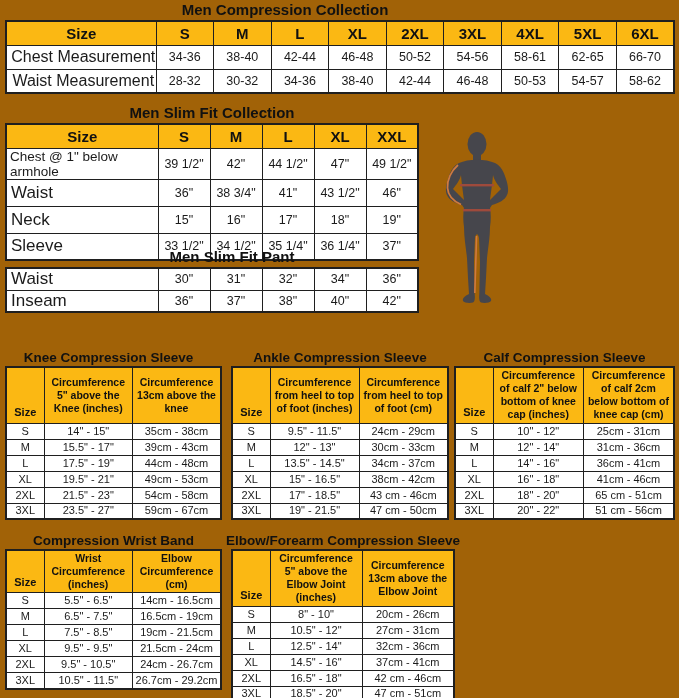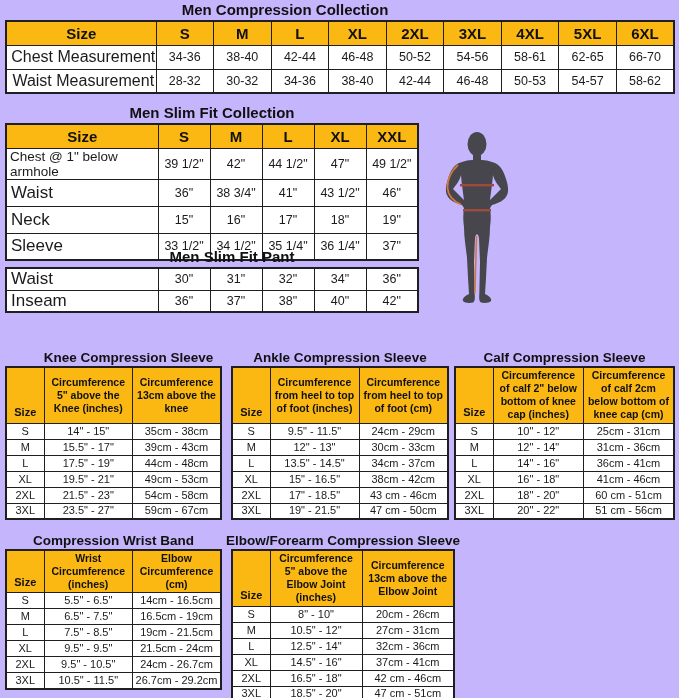--- a/index.html
+++ b/index.html
@@ -1,18 +1,18 @@
 <!DOCTYPE html>
 <html><head>
 <meta charset="utf-8">
 <style>
   * { margin:0; padding:0; box-sizing:border-box; }
   html,body { background:#fff; }
   body { font-family:"Liberation Sans", sans-serif; color:#1b1b1b; }
-  .canvas { position:relative; width:679px; height:698px; background:#c4b5fd; overflow:hidden; }
+  .canvas { position:relative; width:679px; height:698px; background:#a16207; overflow:hidden; }
 
   .title { position:absolute; text-align:center; font-weight:bold; font-size:15px; color:#111; }
   .small-title { position:absolute; text-align:center; font-weight:bold; font-size:13.5px; color:#111; white-space:nowrap; }
 
   table { border-collapse:collapse; table-layout:fixed; position:absolute; background:#fff;
           border:2px solid #1f1f1f; }
   th, td { border:1px solid #1f1f1f; overflow:hidden; }
   thead th { background:#FBB813; font-weight:bold; color:#111; }
 
   
@@ -46,21 +46,21 @@
 
   #knee-table  { left:5px;   top:366px; width:217px; }
   #ankle-table { left:231px; top:366px; width:218px; }
   #calf-table  { left:454px; top:366px; width:221px; }
   #wrist-table { left:5px;   top:549px; width:217px; }
   #elbow-table { left:231px; top:549px; width:224px; }
 
   .t-comp  { left:0;     top:1px;   width:570px; }
   .t-slim  { left:5px;   top:104px; width:414px;text-align:center; }
   .t-pant  { left:5px;   top:248px; width:414px;margin-left:20px; }
-  .st-knee  { left:20px;   top:350px; width:217px; }
+  .st-knee  { left:0;   top:350px; width:217px; }
   .st-ankle { left:231px; top:350px; width:218px; }
   .st-calf  { left:454px; top:350px; width:221px; }
   .st-wrist { left:5px;   top:533px; width:217px; }
   .st-elbow { left:221px; top:533px; width:244px; }
 
   .figure { position:absolute; left:444px; top:132px; width:68px; height:178px; }
 </style>
 </head>
 <body>
 
@@ -360,21 +360,21 @@
           <td>36cm - 41cm</td>
         </tr>
         <tr>
           <td>XL</td>
           <td>16" - 18"</td>
           <td>41cm - 46cm</td>
         </tr>
         <tr>
           <td>2XL</td>
           <td>18" - 20"</td>
-          <td>60 cm - 51cm</td>
+          <td>65 cm - 51cm</td>
         </tr>
         <tr>
           <td>3XL</td>
           <td>20" - 22"</td>
           <td>51 cm - 56cm</td>
         </tr>
       </tbody>
   </table>
 
   <div class="small-title st-wrist">Compression Wrist Band</div>

